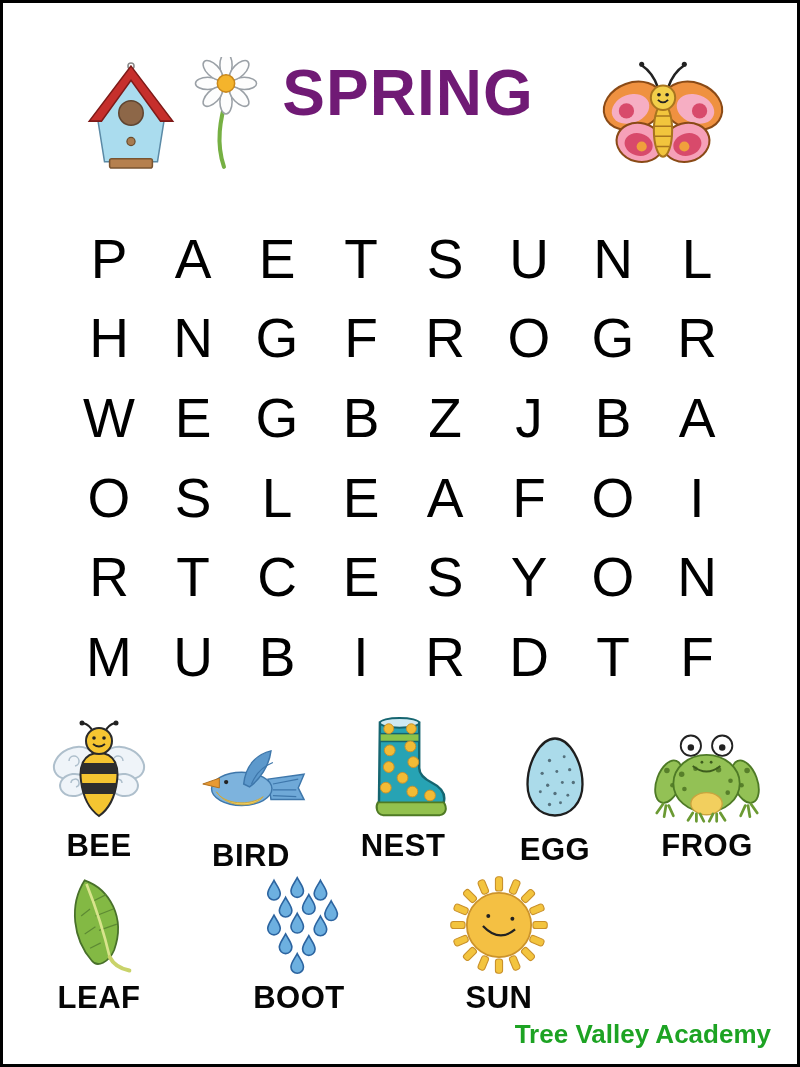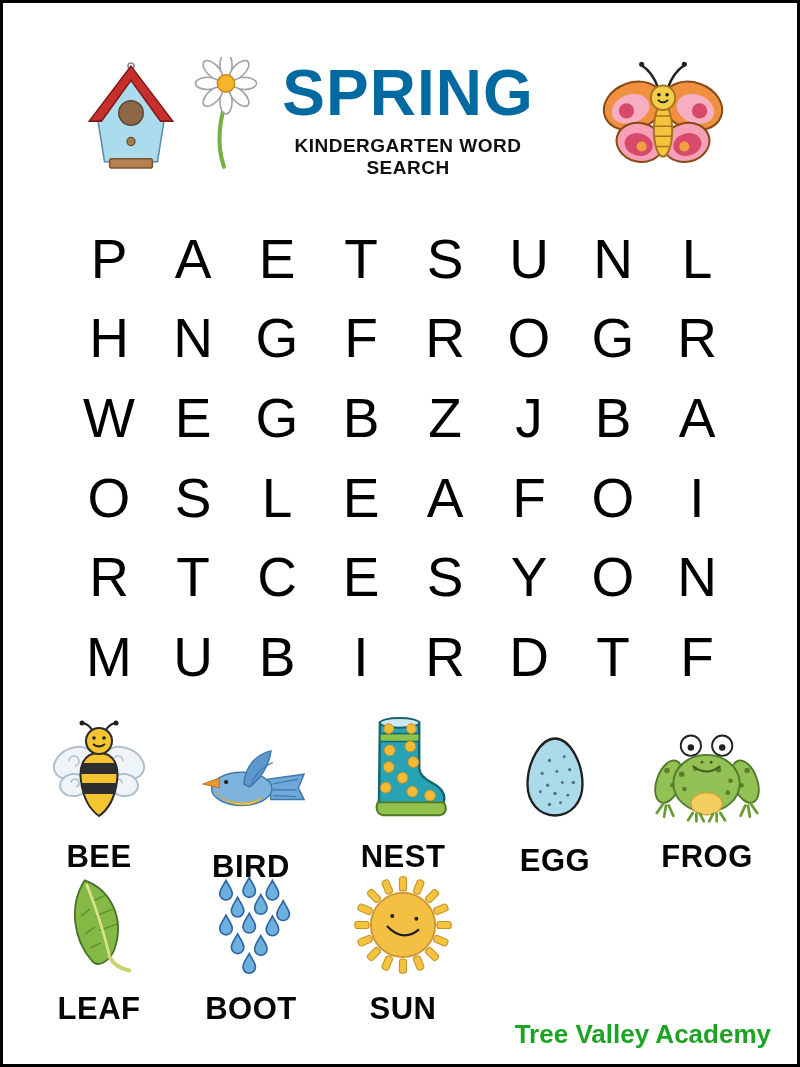--- a/index.html
+++ b/index.html
@@ -13,21 +13,21 @@
     overflow:hidden;
   }
   
   .hdr-art{position:absolute;}
   .title-block{
     position:absolute;left:252px;top:58px;width:306px;
     text-align:center;color:#0a0a0a;
   }
   .title-main{
     font-size:64px;font-weight:bold;line-height:1.0;
-    letter-spacing:1px;color:#0369a1;
+    letter-spacing:1px;color:#701a75;
   }
   .title-sub{
     margin-top:10px;font-size:19px;font-weight:bold;
     letter-spacing:0.5px;color:#111;
   }
   
   .grid{
     position:absolute;left:64px;top:216px;width:672px;height:478px;
     display:grid;
     grid-template-columns:repeat(8,1fr);
@@ -36,31 +36,31 @@
   .cell{
     display:flex;align-items:center;justify-content:center;
     font-size:55px;font-weight:400;color:#000;
   }
   
   .word-row{
     position:absolute;left:20px;width:760px;
     display:flex;
   }
   .word-row.r1{top:712px;}
-  .word-row.r2{top:872px;}
+  .word-row.r2{top:872px;gap:48px;}
   .word-cell{
     width:152px;display:flex;flex-direction:column;align-items:center;
   }
   .word-art{
     display:flex;align-items:flex-end;justify-content:center;
   }
   .r1 .word-art{height:108px;}
   .r2 .word-art{height:100px;}
   .word-label{
-    margin-top:16px;font-size:31px;font-weight:bold;color:#060606;
+    margin-top:5px;font-size:31px;font-weight:bold;color:#060606;
     letter-spacing:0.5px;
   }
   .footer{
     position:absolute;right:26px;top:1016px;
     font-size:26px;font-weight:bold;color:#1da323;
   }
 </style>
 </head>
 <body>
 
@@ -85,21 +85,20 @@
       <ellipse cx="19" cy="13" rx="6" ry="12" transform="rotate(-45 19 13)"></ellipse>
       <ellipse cx="45" cy="13" rx="6" ry="12" transform="rotate(45 45 13)"></ellipse>
       <ellipse cx="19" cy="39" rx="6" ry="12" transform="rotate(45 19 39)"></ellipse>
       <ellipse cx="45" cy="39" rx="6" ry="12" transform="rotate(-45 45 39)"></ellipse>
     </g>
     <circle cx="32" cy="26" r="8.5" fill="#f4b42c" stroke="#c9881c" stroke-width="1.5"></circle>
   </svg>
 
   <div class="title-block">
     <div class="title-main">SPRING</div>
-    <div class="title-sub">KINDERGARTEN WORD SEARCH</div>
   </div>
 
   <svg class="hdr-art" style="left:594px;top:50px" width="132" height="122" viewBox="0 0 130 116">
     <path d="M60,32 C56,20 50,14 44,10" stroke="#222" stroke-width="2.5" fill="none"></path>
     <path d="M70,32 C74,20 80,14 86,10" stroke="#222" stroke-width="2.5" fill="none"></path>
     <circle cx="44" cy="9" r="2.5" fill="#222"></circle>
       <circle cx="86" cy="9" r="2.5" fill="#222"></circle>
     <ellipse cx="36" cy="50" rx="30" ry="23" transform="rotate(-20 36 50)" fill="#ef9140" stroke="#8a4a16" stroke-width="2"></ellipse>
     <ellipse cx="94" cy="50" rx="30" ry="23" transform="rotate(20 94 50)" fill="#ef9140" stroke="#8a4a16" stroke-width="2"></ellipse>
     <ellipse cx="33" cy="53" rx="19" ry="14" transform="rotate(-20 33 53)" fill="#f6aec3"></ellipse>

